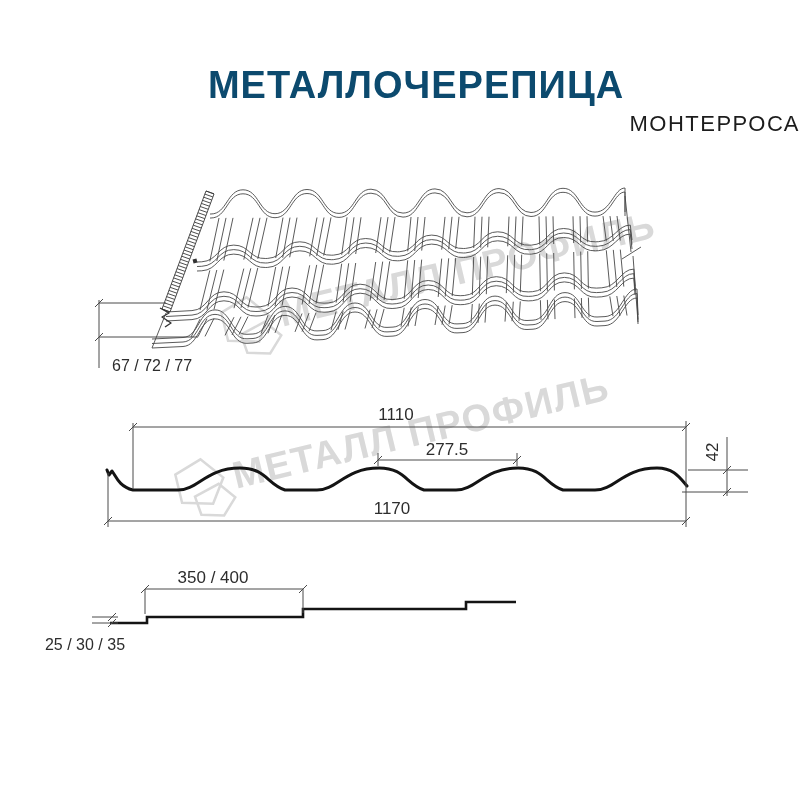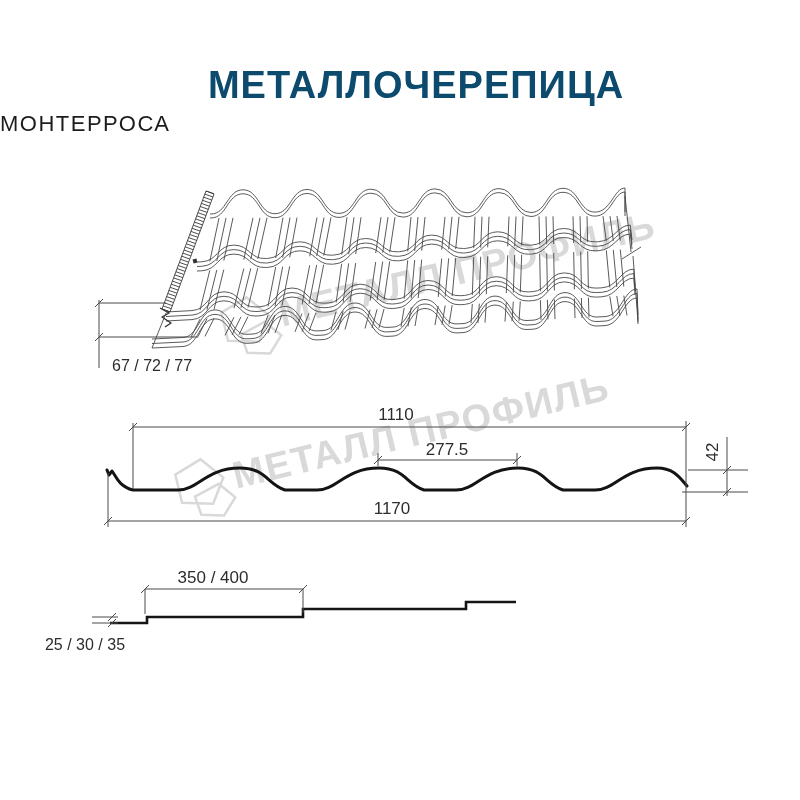--- a/index.html
+++ b/index.html
@@ -1,20 +1,20 @@
 <!DOCTYPE html>
 <html><head>
 <meta charset="utf-8">
 <style>
   html,body{margin:0;padding:0;background:#fff;}
   .page{position:relative;width:800px;height:800px;background:#fff;overflow:hidden;
         font-family:"Liberation Sans", sans-serif;}
   .title{position:absolute;top:64px;left:16px;width:800px;text-align:center;
          font-size:38px;font-weight:700;letter-spacing:1px;color:#0c4a6e;}
-  .subtitle{position:absolute;top:111px;left:0;width:800px;text-align:left;
+  .subtitle{position:absolute;top:111px;left:0;width:800px;text-align:right;
             font-size:22px;font-weight:400;letter-spacing:1.5px;color:#1c1c1c;}
   svg{position:absolute;left:0;top:0;}
   text{font-family:"Liberation Sans", sans-serif;}
   .dimtxt{fill:#2d2d2d;font-size:17px;}
   .dimtxt-s{fill:#2d2d2d;font-size:16px;}
   .wmtxt{fill:#d9d9d9;font-size:38px;font-weight:600;letter-spacing:1.5px;}
 </style>
 </head>
 <body>
 

